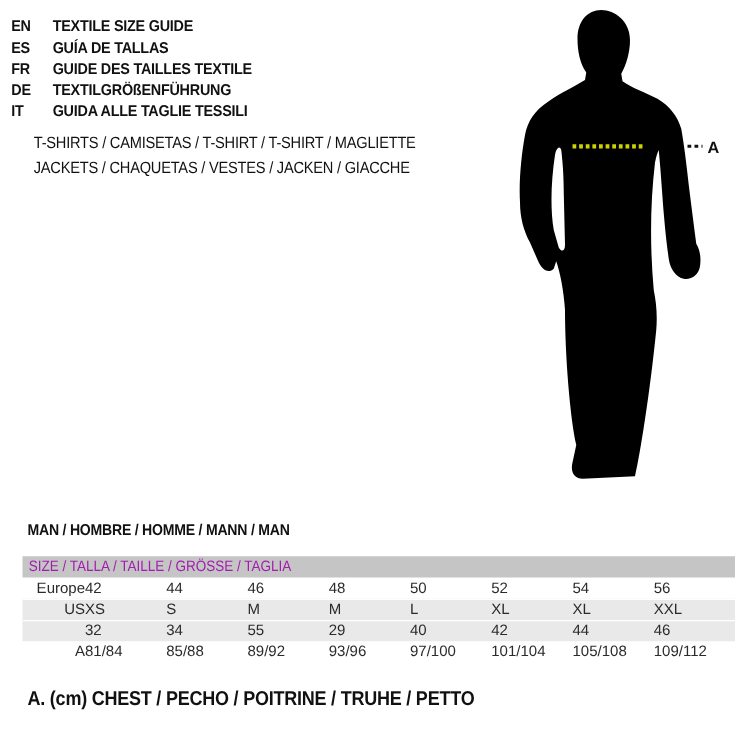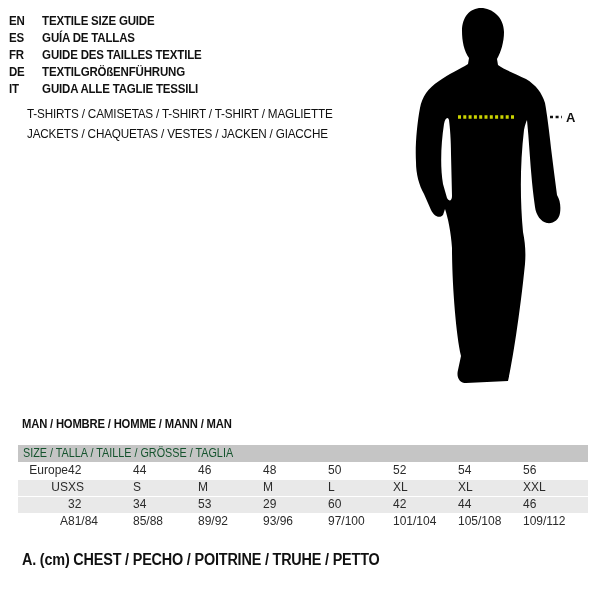--- a/index.html
+++ b/index.html
@@ -18,21 +18,21 @@
   .categories{position:absolute;left:27px;top:104px;font-weight:normal;font-size:13px;
               line-height:20px;letter-spacing:-0.2px;}
   .categories .line{transform:scaleX(0.9);transform-origin:0 50%;white-space:nowrap;}
   
   .figure{position:absolute;left:408px;top:4px;width:180px;height:386px;}
   
   .section-title{position:absolute;left:22px;top:417px;font-weight:bold;font-size:12.5px;letter-spacing:-0.2px;text-decoration:underline;}
   
   .size-table{position:absolute;left:18px;top:445px;width:570px;font-size:12px;color:#2b2b2b;}
   .t-header{height:17px;line-height:17px;background:var(--table-header-bg,#c5c5c5);
-            color:#14532d;padding-left:5px;box-sizing:border-box;font-size:12px;}
+            color:#a21caf;padding-left:5px;box-sizing:border-box;font-size:12px;}
   .t-row{display:flex;height:17px;line-height:17px;align-items:center;}
   .t-row.shaded{background:var(--row-shaded-bg,#e9e9e9);box-shadow:inset 0 1px 0 #ffffff;}
   .t-label{width:50px;flex:none;padding-left:5px;box-sizing:border-box;text-align:right;}
   .t-cell{flex:1;}
   
   .footnote{position:absolute;left:22px;top:551px;font-weight:bold;font-size:16px;letter-spacing:-0.2px;}
 </style>
 </head>
 <body>
 
@@ -118,23 +118,23 @@
       <div class="t-cell">L</div>
       <div class="t-cell">XL</div>
       <div class="t-cell">XL</div>
       <div class="t-cell">XXL</div>
     </div>
 
     <div class="t-row shaded">
       <div class="t-label"></div>
       <div class="t-cell">32</div>
       <div class="t-cell">34</div>
-      <div class="t-cell">53</div>
+      <div class="t-cell">55</div>
       <div class="t-cell">29</div>
-      <div class="t-cell">60</div>
+      <div class="t-cell">40</div>
       <div class="t-cell">42</div>
       <div class="t-cell">44</div>
       <div class="t-cell">46</div>
     </div>
 
     <div class="t-row">
       <div class="t-label">A</div>
       <div class="t-cell">81/84</div>
       <div class="t-cell">85/88</div>
       <div class="t-cell">89/92</div>

